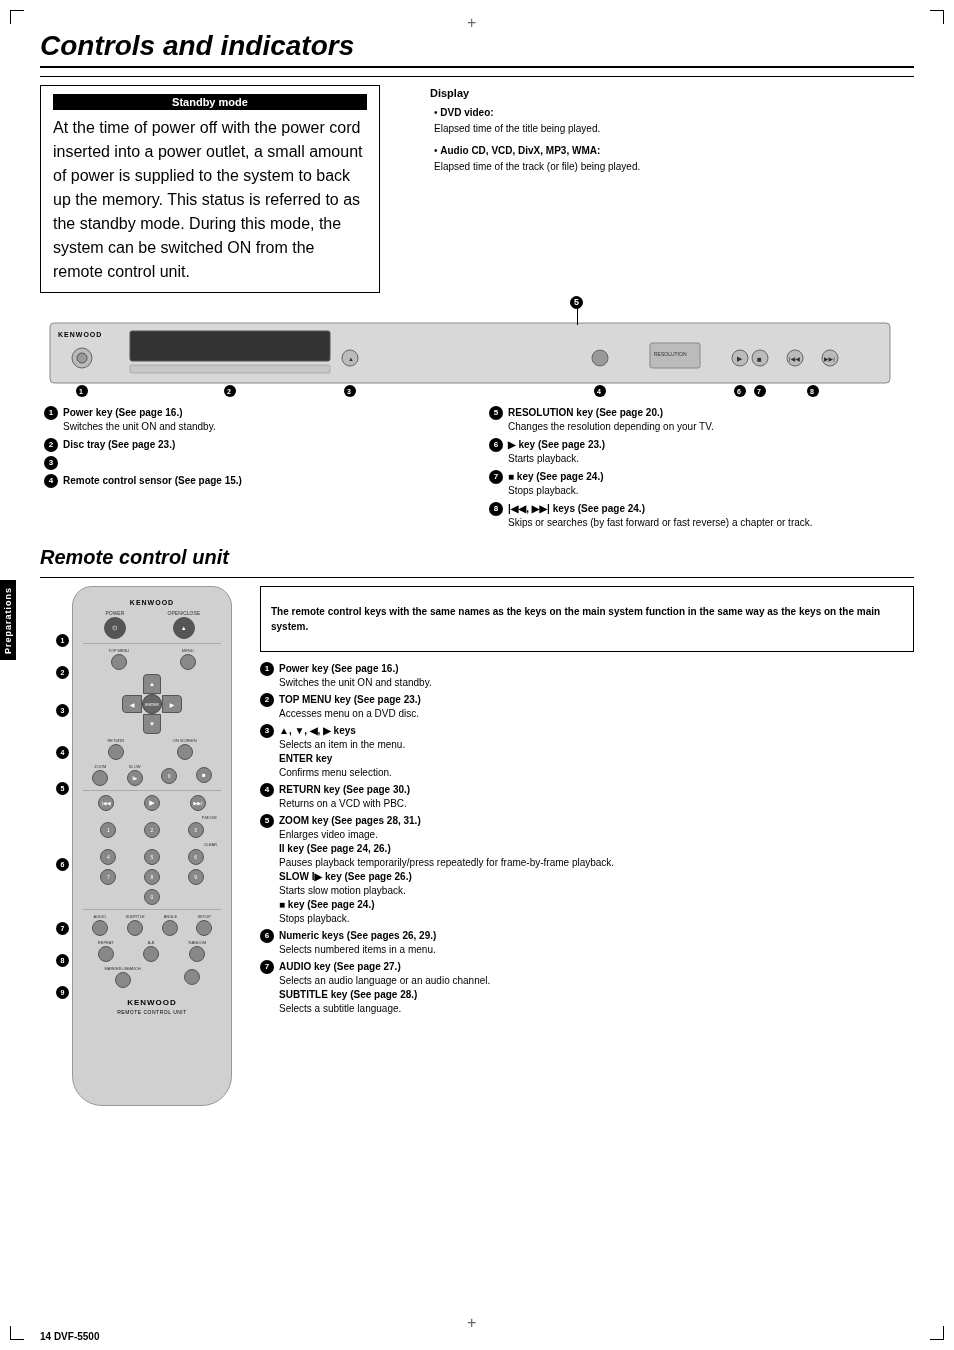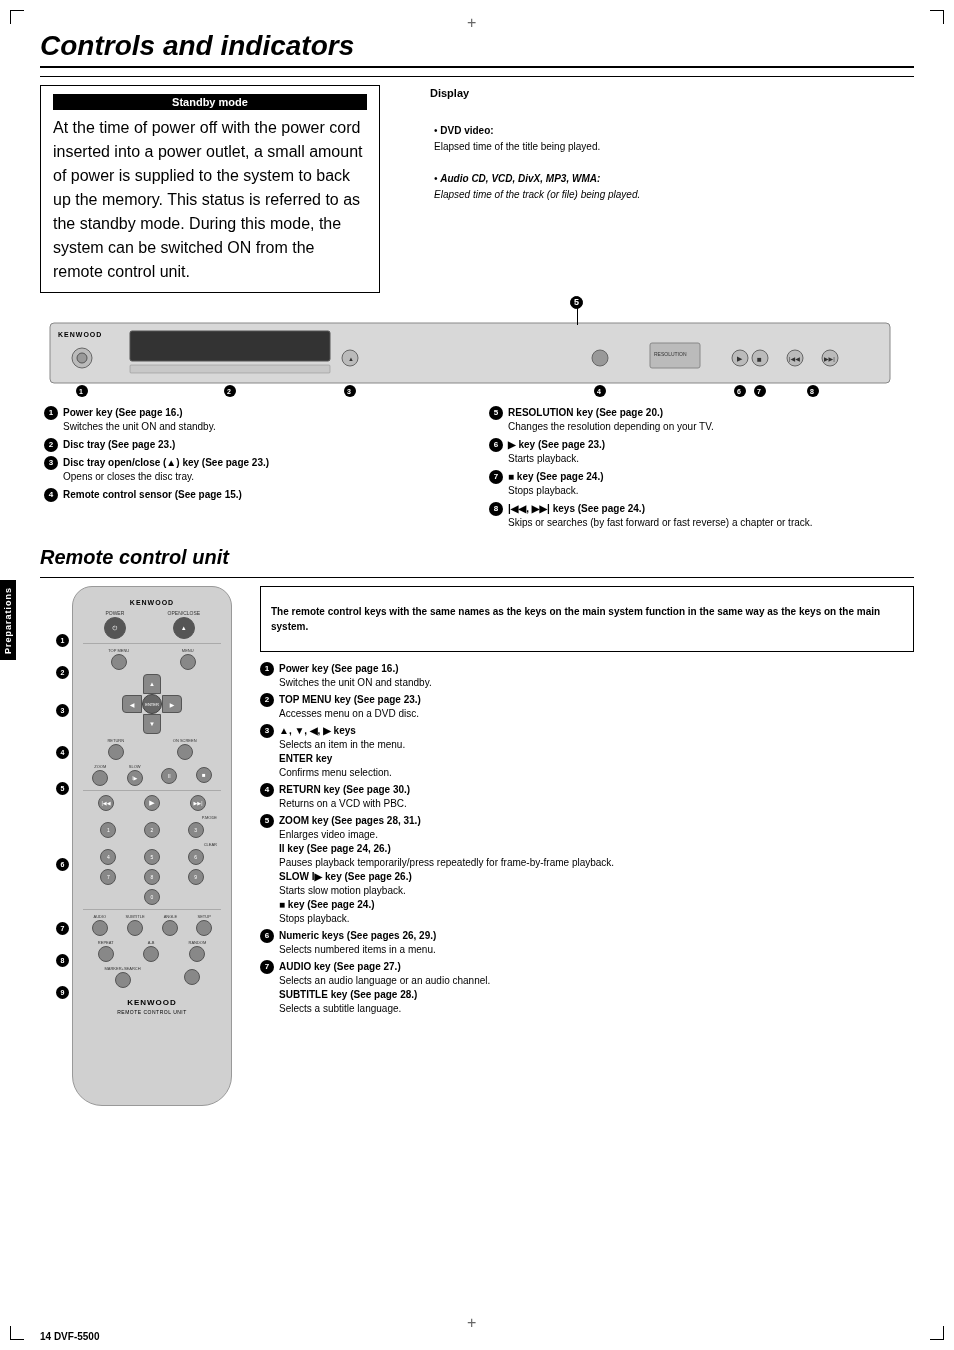--- a/index.html
+++ b/index.html
@@ -93,21 +93,21 @@
       float: left;
       width: 240px;
       font-size: 10px;
       line-height: 1.6;
       margin-left: 30px;
       margin-top: 0;
     }
     .display-section .display-title {
       font-weight: bold;
       font-size: 11px;
-      margin-bottom: 20px;
+      margin-bottom: 2px;
     }
     .display-section .bullet {
       margin-left: 4px;
     }
     .display-section .bullet-label {
       font-weight: bold;
     }
 
     .clearfix::after { content: ''; display: table; clear: both; }
 
@@ -336,21 +336,21 @@
     <div class="standby-box">
       <div class="standby-title">Standby mode</div>
       <div class="standby-text">At the time of power off with the power cord inserted into a power outlet, a small amount of power is supplied to the system to back up the memory. This status is referred to as the standby mode. During this mode, the system can be switched ON from the remote control unit.</div>
     </div>
     <div class="display-section">
       <div class="display-title">Display</div>
       <div class="bullet">
         <span>• </span><span class="bullet-label">DVD video:</span><br>
         <span>Elapsed time of the title being played.</span>
       </div>
-      <div class="bullet" style="margin-top:16px;font-style:italic;">
+      <div class="bullet" style="margin-top:6px;">
         <span>• </span><span class="bullet-label">Audio CD, VCD, DivX, MP3, WMA:</span><br>
         <span>Elapsed time of the track (or file) being played.</span>
       </div>
     </div>
   </div>
 
   <div style="position:relative; margin: 10px 0 6px 0;">
     
     <div style="position:absolute; top:-18px; left:530px;">
       <span style="font-size:9px; font-weight:bold; border:1px solid #000; border-radius:50%; width:13px;height:13px;display:inline-flex;align-items:center;justify-content:center; background:#000; color:#fff;">5</span>
@@ -418,21 +418,20 @@
       <div class="label-item">
         <span class="label-num">1</span>
         <span class="label-text"><b>Power key (See page 16.)</b><br><span>Switches the unit ON and standby.</span></span>
       </div>
       <div class="label-item">
         <span class="label-num">2</span>
         <span class="label-text"><b>Disc tray (See page 23.)</b></span>
       </div>
       <div class="label-item">
         <span class="label-num">3</span>
-        <span class="label-text"><b>Disc tray open/close (▲) key (See page 23.)</b><br><span>Opens or closes the disc tray.</span></span>
       </div>
       <div class="label-item">
         <span class="label-num">4</span>
         <span class="label-text"><b>Remote control sensor (See page 15.)</b></span>
       </div>
     </div>
     <div style="flex:1;">
       <div class="label-item">
         <span class="label-num">5</span>
         <span class="label-text"><b>RESOLUTION key (See page 20.)</b><br><span>Changes the resolution depending on your TV.</span></span>

